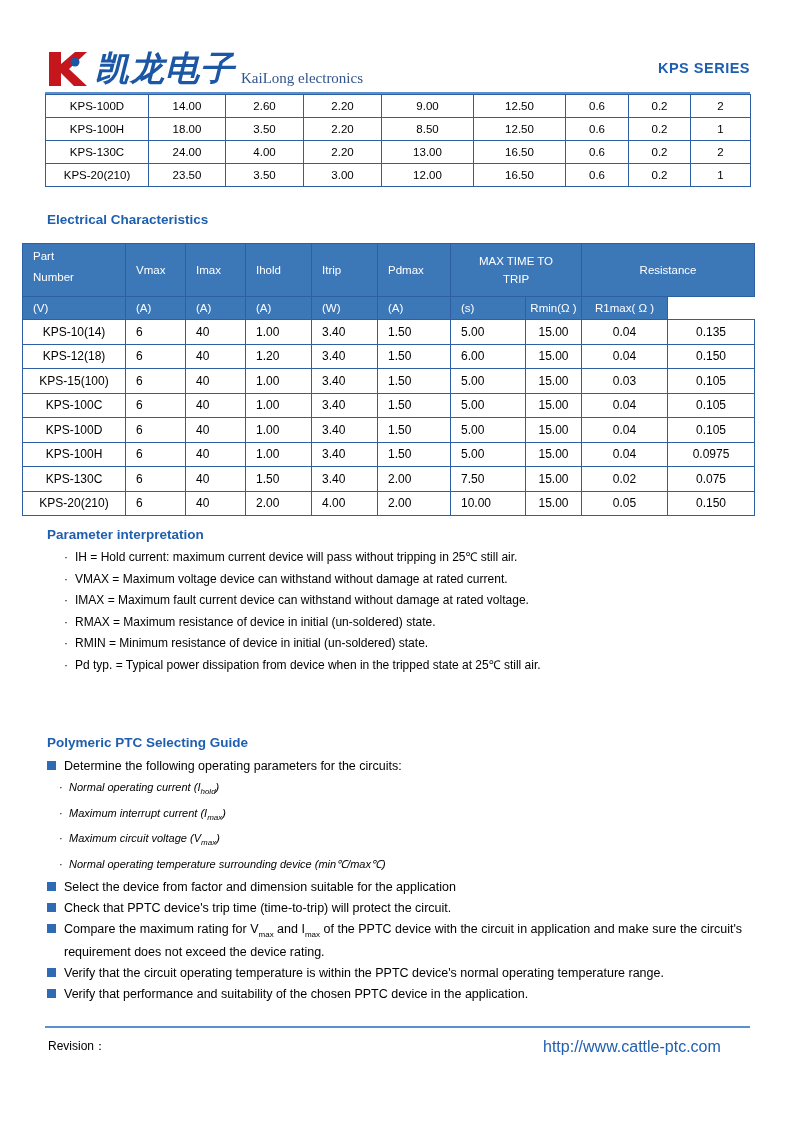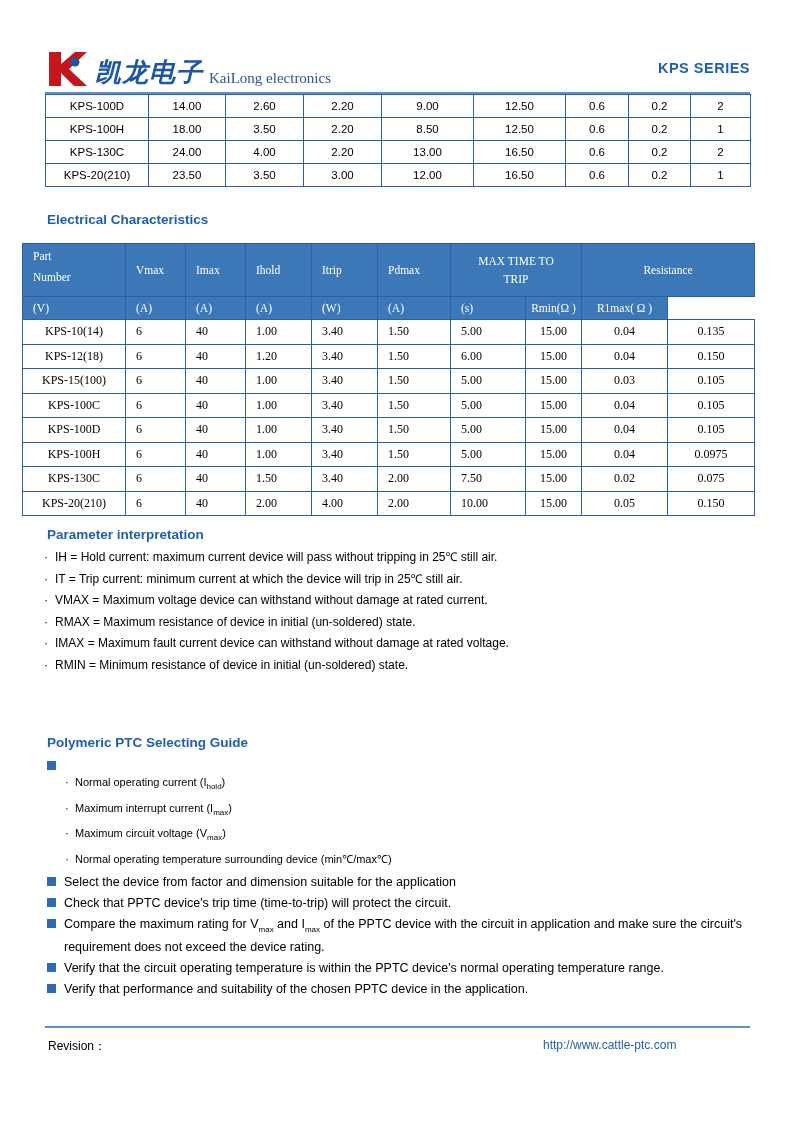--- a/index.html
+++ b/index.html
@@ -38,21 +38,21 @@
     align-items: flex-end;
   }
   .logo-mark {
     width: 44px;
     height: 38px;
     position: relative;
   }
   .logo-mark svg { display: block; }
   .logo-cn {
     font-family: "DejaVu Serif", serif;
-    font-size: 26px;
+    font-size: 34px;
     font-weight: bold;
     font-style: italic;
     color: #1b57a5;
     letter-spacing: 1px;
     margin-left: 6px;
     line-height: 1;
     position: relative;
     top: -3px;
   }
   .logo-en {
@@ -114,36 +114,36 @@
   #head-electrical { left: 47px; top: 212px; }
   #head-param { left: 47px; top: 527px; }
   #head-guide { left: 47px; top: 735px; }
   
   .ec-table {
     position: absolute;
     left: 22px;
     top: 243px;
     width: 732px;
   }
-  .ec-table table { width: 732px; font-family: Liberation Serif, serif; }
+  .ec-table table { width: 732px; }
   .ec-table thead td {
     background: #3c77b8;
     color: #ffffff;
     font-size: 11.5px;
     height: 26px;
   }
   .ec-table thead td.hcell-tall { height: 52px; }
   .ec-table thead td.unit { height: 22px; }
   .ec-table tbody td { height: 23.5px; font-size: 12px; }
   .ec-table thead td.lefty { text-align: left; padding-left: 10px; }
   .ec-table tbody td.lefty { text-align: left; padding-left: 10px; }
   
   .param-list {
     position: absolute;
-    left: 44px;
+    left: 64px;
     top: 547px;
     width: 700px;
   }
   .param-list .pline {
     font-size: 12px;
     line-height: 21.5px;
     color: #000;
     white-space: nowrap;
   }
   .param-list .bullet {
@@ -170,22 +170,23 @@
     margin-top: 4px;
     flex: none;
   }
   .guide .g-text {
     font-size: 12.5px;
     line-height: 18px;
   }
   .guide .sub {
     font-size: 11px;
     line-height: 20.5px;
-    margin-left: 18px;
+    margin-left: 12px;
     white-space: nowrap;
+    font-style: italic;
   }
   .guide .sub .dot {
     display: inline-block;
     width: 10px;
   }
   sub { font-size: 8px; }
   
   .footer-rule {
     position: absolute;
     left: 45px;
@@ -198,21 +199,21 @@
     position: absolute;
     left: 48px;
     top: 1038px;
     font-size: 12px;
     color: #000000;
   }
   .footer-right {
     position: absolute;
     left: 543px;
     top: 1038px;
-    font-size: 12px;
+    font-size: 16px;
     color: #1f5fb0;
   }
 </style>
 </head>
 <body>
 
 <div class="page">
 
   <div class="header">
     <div class="logo-wrap">
@@ -434,31 +435,32 @@
             <td>0.05</td>
             <td>0.150</td>
           </tr>
         </tbody>
     </table>
   </div>
 
   <div class="section-head" id="head-param">Parameter interpretation</div>
   <div class="param-list" id="param-list">
       <div class="pline"><span class="bullet">·</span><span>IH = Hold current: maximum current device will pass without tripping in 25℃  still air.</span></div>
-      <div class="pline"><span class="bullet">·</span><span>IT = Trip current: minimum current at which the device will trip in 25℃  still air.</span></div>
       <div class="pline"><span class="bullet">·</span><span>VMAX = Maximum voltage device can withstand without damage at rated current.</span></div>
+      <div class="pline"><span class="bullet">·</span><span>IMAX = Maximum fault current device can withstand without damage at rated voltage.</span></div>
       <div class="pline"><span class="bullet">·</span><span>RMAX = Maximum resistance of device in initial (un-soldered) state.</span></div>
-      <div class="pline"><span class="bullet">·</span><span>IMAX = Maximum fault current device can withstand without damage at rated voltage.</span></div>
       <div class="pline"><span class="bullet">·</span><span>RMIN = Minimum resistance of device in initial (un-soldered) state.</span></div>
+      <div class="pline"><span class="bullet">·</span><span>Pd typ. = Typical power dissipation from device when in the tripped state at 25℃  still air.</span></div>
     </div>
 
   <div class="section-head" id="head-guide">Polymeric PTC Selecting Guide</div>
   <div class="guide">
     <div class="g-row">
       <div class="sq"></div>
+      <div class="g-text">Determine the following operating parameters for the circuits:</div>
     </div>
     <div id="guide-subs" style="margin-top:2px">
         <div class="sub"><span class="dot">·</span><span>Normal operating current (I</span><sub>hold</sub><span>)</span></div>
         <div class="sub"><span class="dot">·</span><span>Maximum interrupt current (I</span><sub>max</sub><span>)</span></div>
         <div class="sub"><span class="dot">·</span><span>Maximum circuit voltage (V</span><sub>max</sub><span>)</span></div>
         <div class="sub"><span class="dot">·</span><span>Normal operating temperature surrounding device (min℃/max℃</span><span>)</span></div>
       </div>
     <div class="g-row" style="margin-top:3px">
       <div class="sq"></div>
       <div class="g-text">Select the device from factor and dimension suitable for the application</div>

